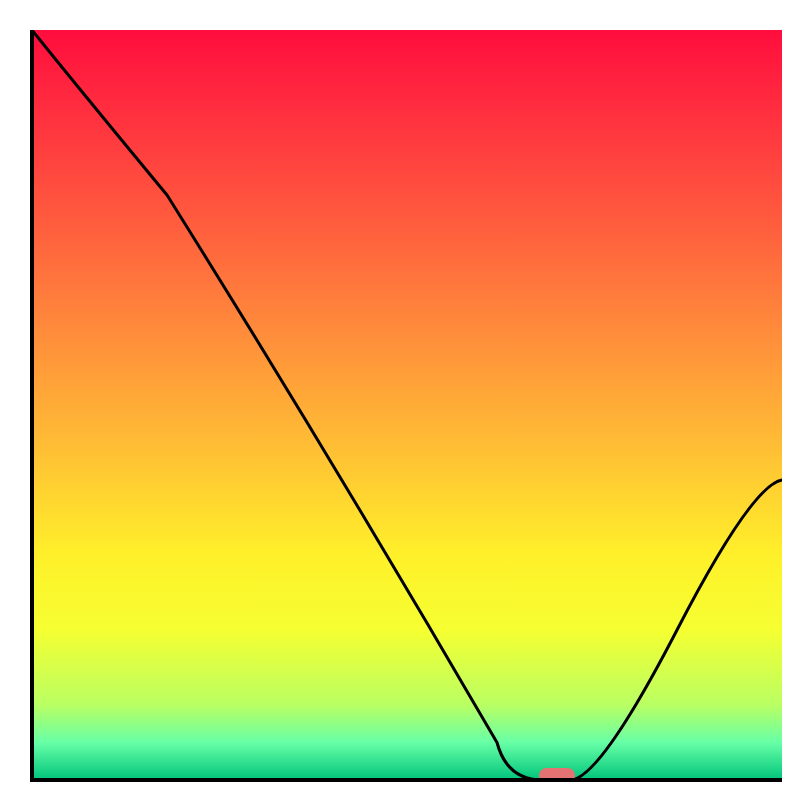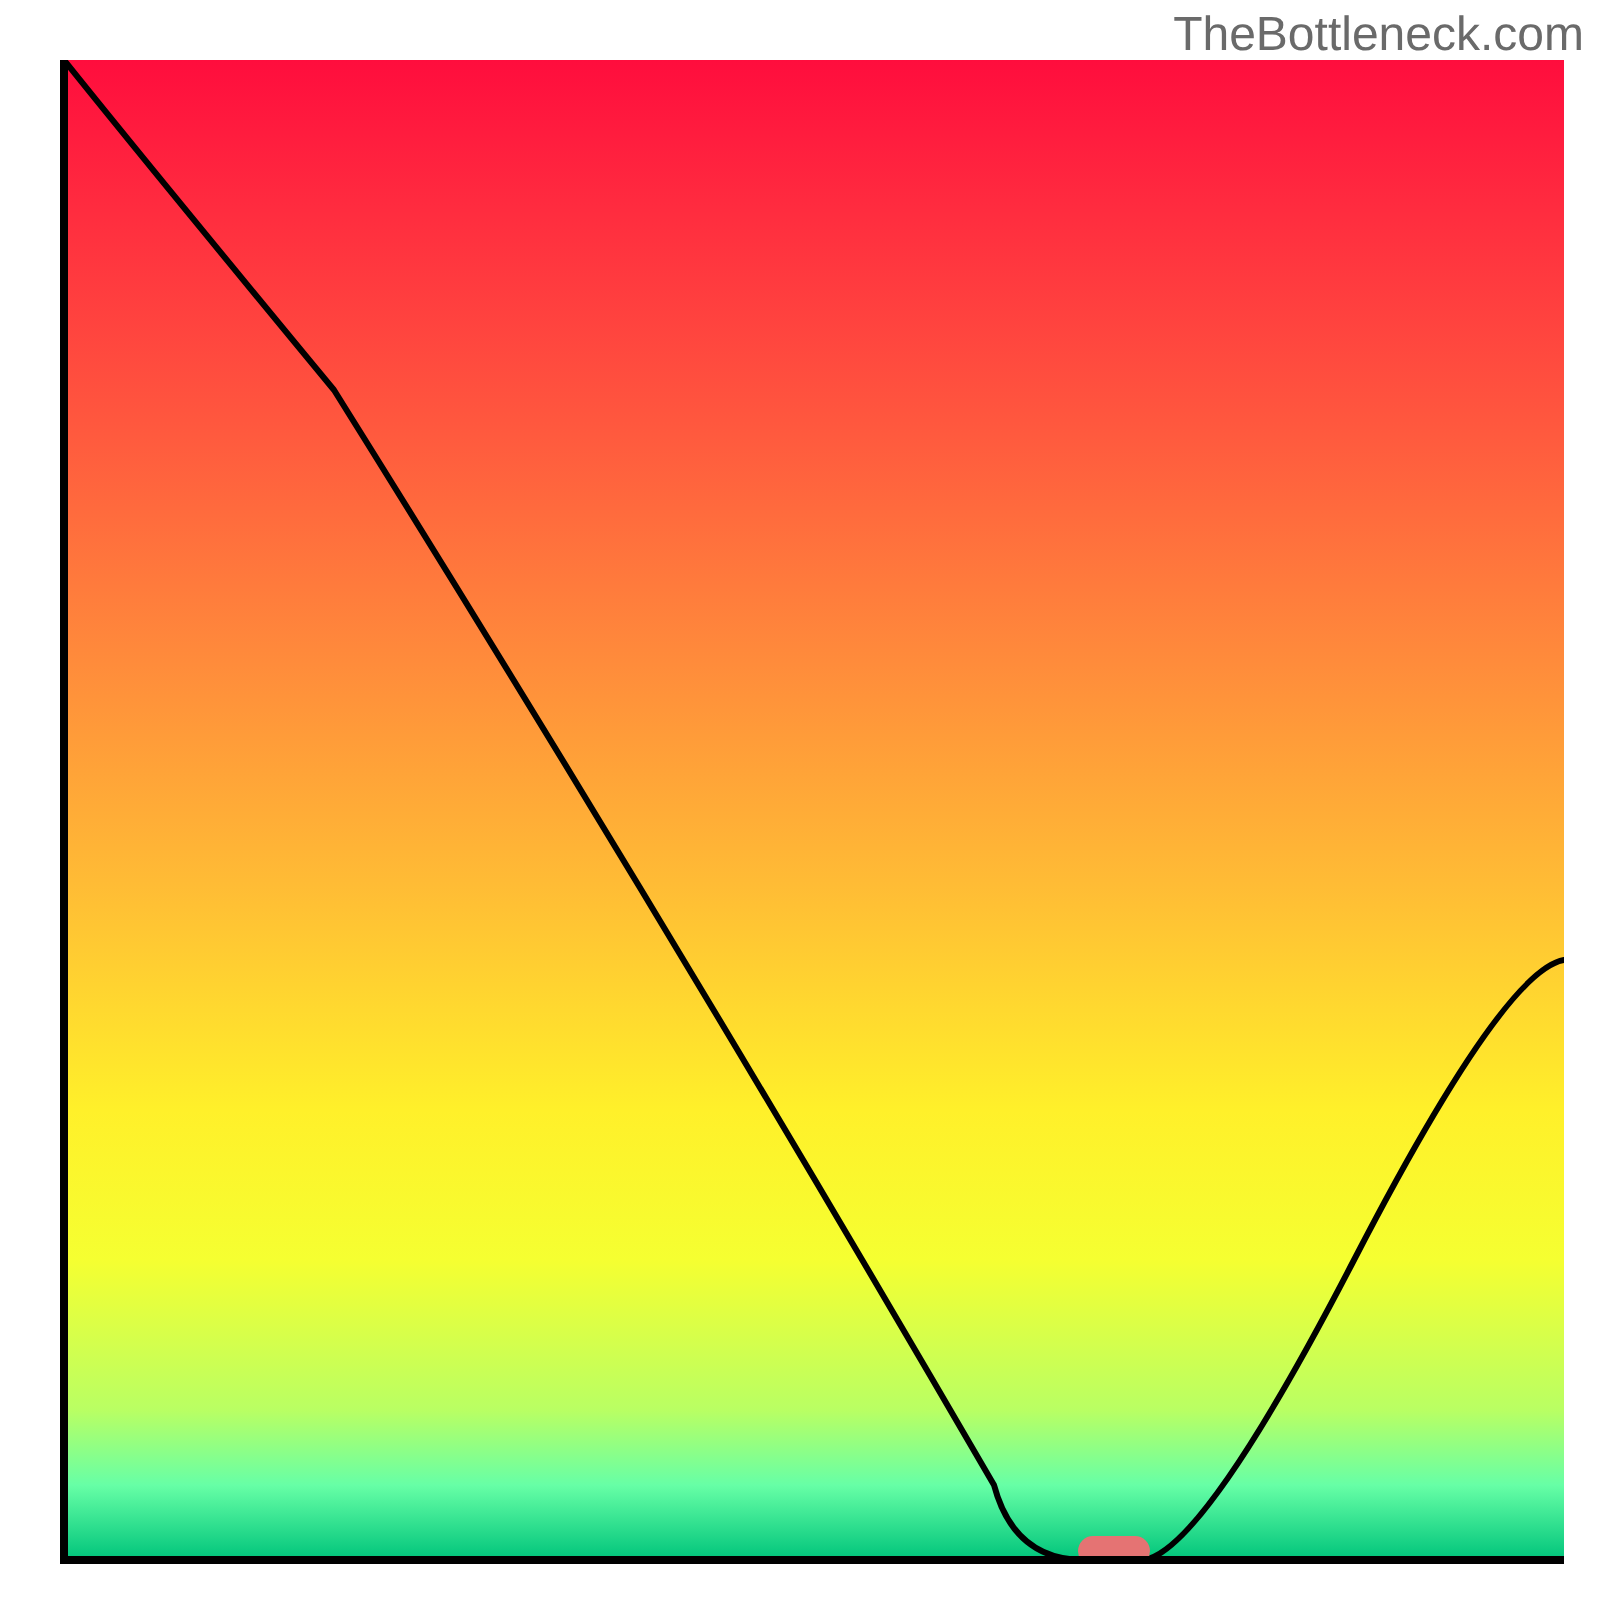--- a/index.html
+++ b/index.html
@@ -75,21 +75,20 @@
     width: 36px;
     height: 15px;
     background: #e57373;
     border-radius: 8px;
   }
 </style>
 </head>
 <body>
 
 <div class="chart-container">
-  <div class="watermark">TheBottleneck.com</div>
 
   <div class="plot-area">
     <div class="gradient-bg"></div>
     <svg class="curve" viewBox="0 0 750 750" preserveAspectRatio="none">
       <path id="curve-path" fill="none" stroke="#000" stroke-width="3" stroke-linejoin="round" stroke-linecap="round" d="M 0 0 Q 40 50, 135 165 Q 300 428.75, 465 712.5 Q 475 750, 510.00000000000006 750 L 540 750 Q 570 745, 645 600 T 750 450"></path>
     </svg>
     <div class="marker" id="marker" style="left: 507px; top: 738px;"></div>
   </div>
 
   <div class="border-left"></div>

